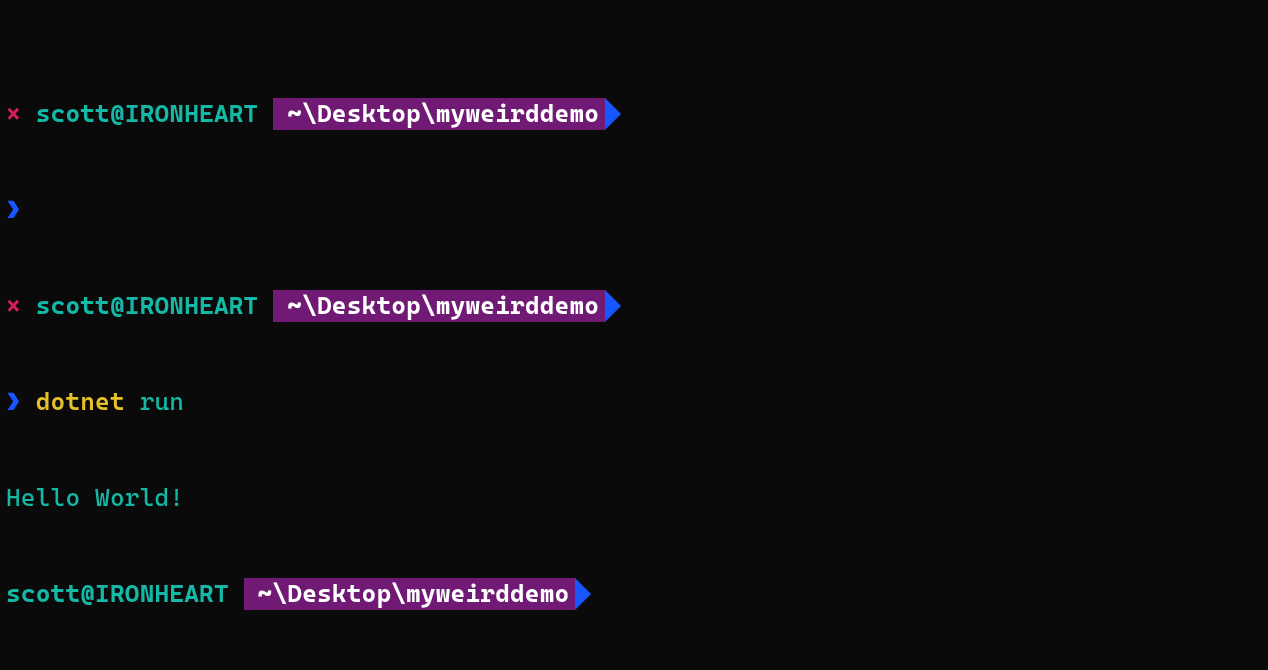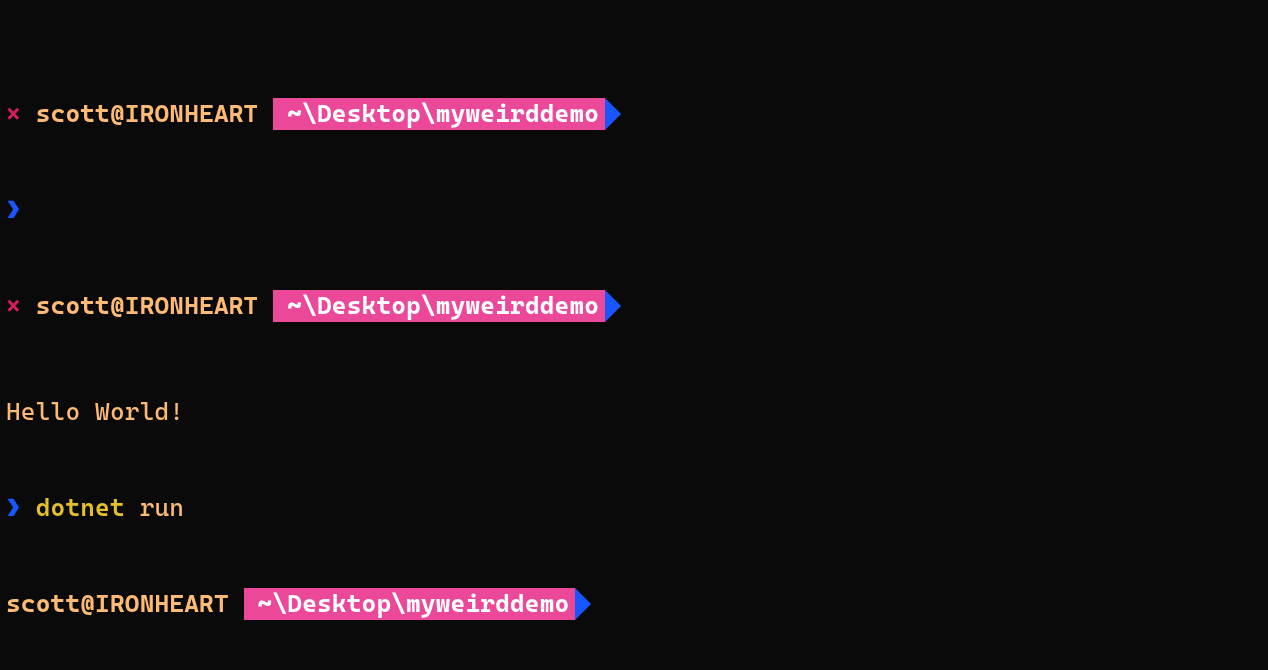--- a/index.html
+++ b/index.html
@@ -19,24 +19,24 @@
     white-space: pre-wrap;
     word-break: break-all;
     letter-spacing: 0.2px;
   }
   .line { display: block; }
   .err  { color: #d51f5a; font-weight: 500; }
   .x    { color: #d51f5a; font-weight: 700; }
   .bold { font-weight: 700; }
   .blue-arrow { color: #1857ff; font-weight: 700; }
   .yellow { color: #e5c02a; font-weight: 600; }
-  .white { color: #fdba74; margin-top: 10px; }
+  .white { color: #14b8a6; }
   .seg {
     display: inline-block;
-    background: #ec4899;
+    background: #701a75;
     color: #ffffff;
     font-weight: 700;
     padding: 0 6px 0 14px;
     position: relative;
     height: 1.28em;
     line-height: 1.28em;
     vertical-align: top;
   }
   .seg::before {
     content: "";
@@ -62,23 +62,23 @@
 
 <div class="terminal">
 
 
 <span class="line"><span class="x">×</span><span class="bold white"> </span><span class="bold white">scott@IRONHEART</span><span> </span><span class="seg">~\Desktop\myweirddemo</span></span>
 
 <span class="line"><span class="blue-arrow">❯</span></span>
 
 <span class="line"><span class="x">×</span><span> </span><span class="bold white">scott@IRONHEART</span><span> </span><span class="seg">~\Desktop\myweirddemo</span></span>
 
+<span class="line"><span class="blue-arrow">❯</span><span> </span><span class="yellow">dotnet</span><span class="white"> run</span></span>
+
 <span class="line white">Hello World!</span>
-
-<span class="line"><span class="blue-arrow">❯</span><span> </span><span class="yellow">dotnet</span><span class="white"> run</span></span>
 
 <span class="line"><span class="bold white">scott@IRONHEART</span><span> </span><span class="seg">~\Desktop\myweirddemo</span></span>
 
 
 
 
 
 
 
 

